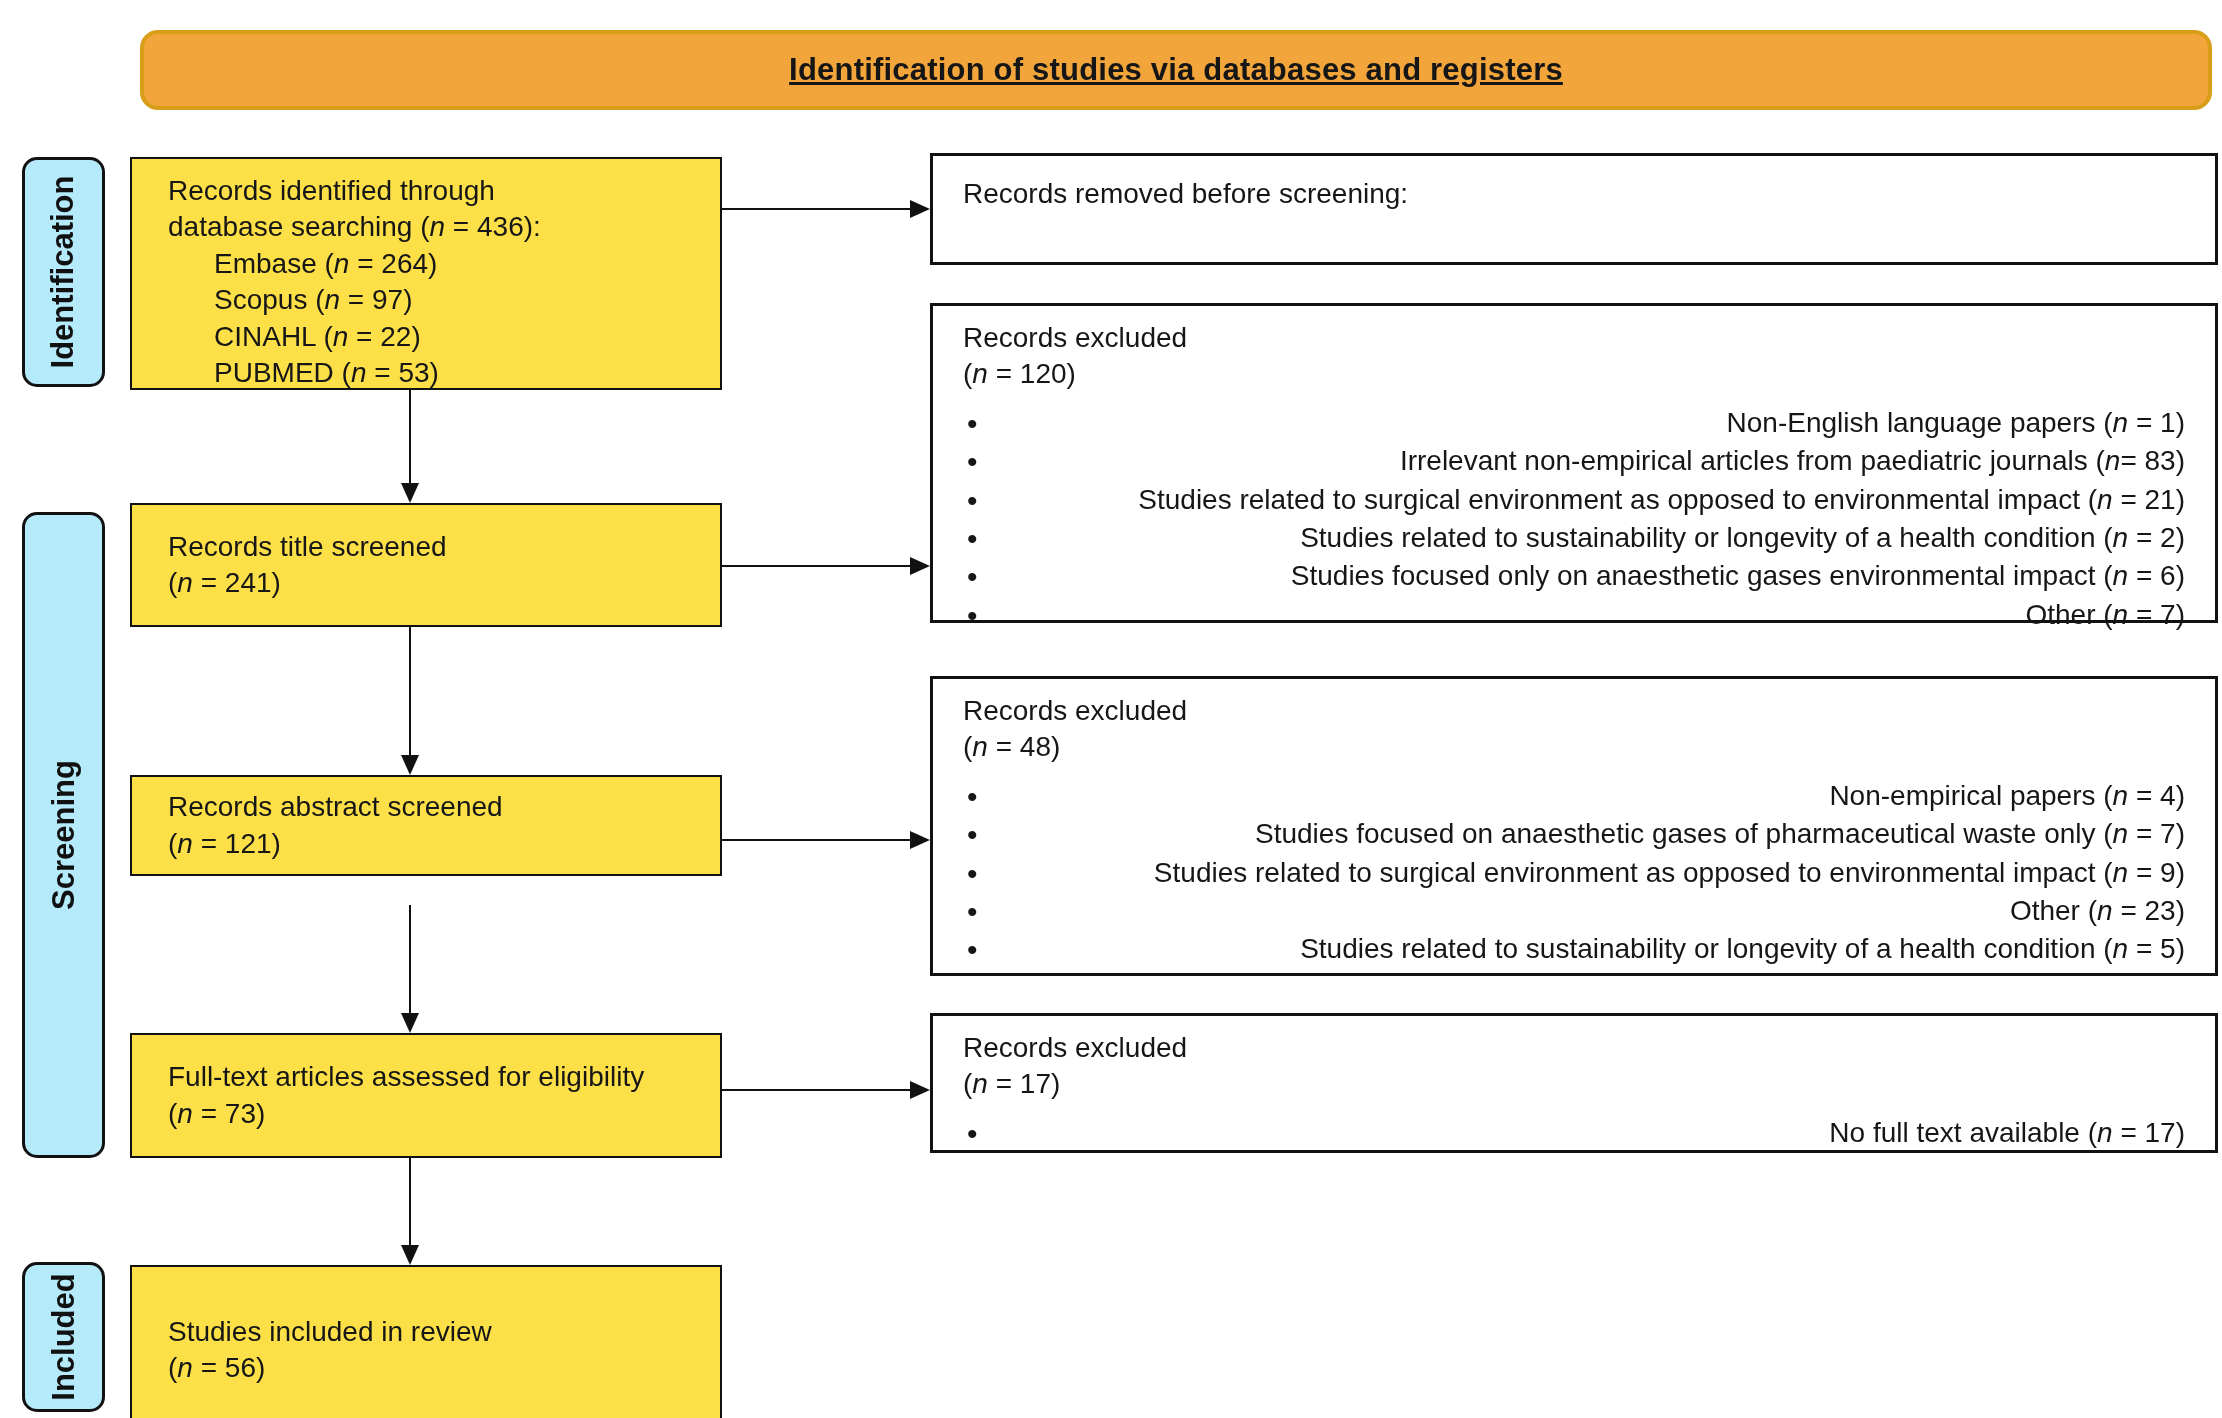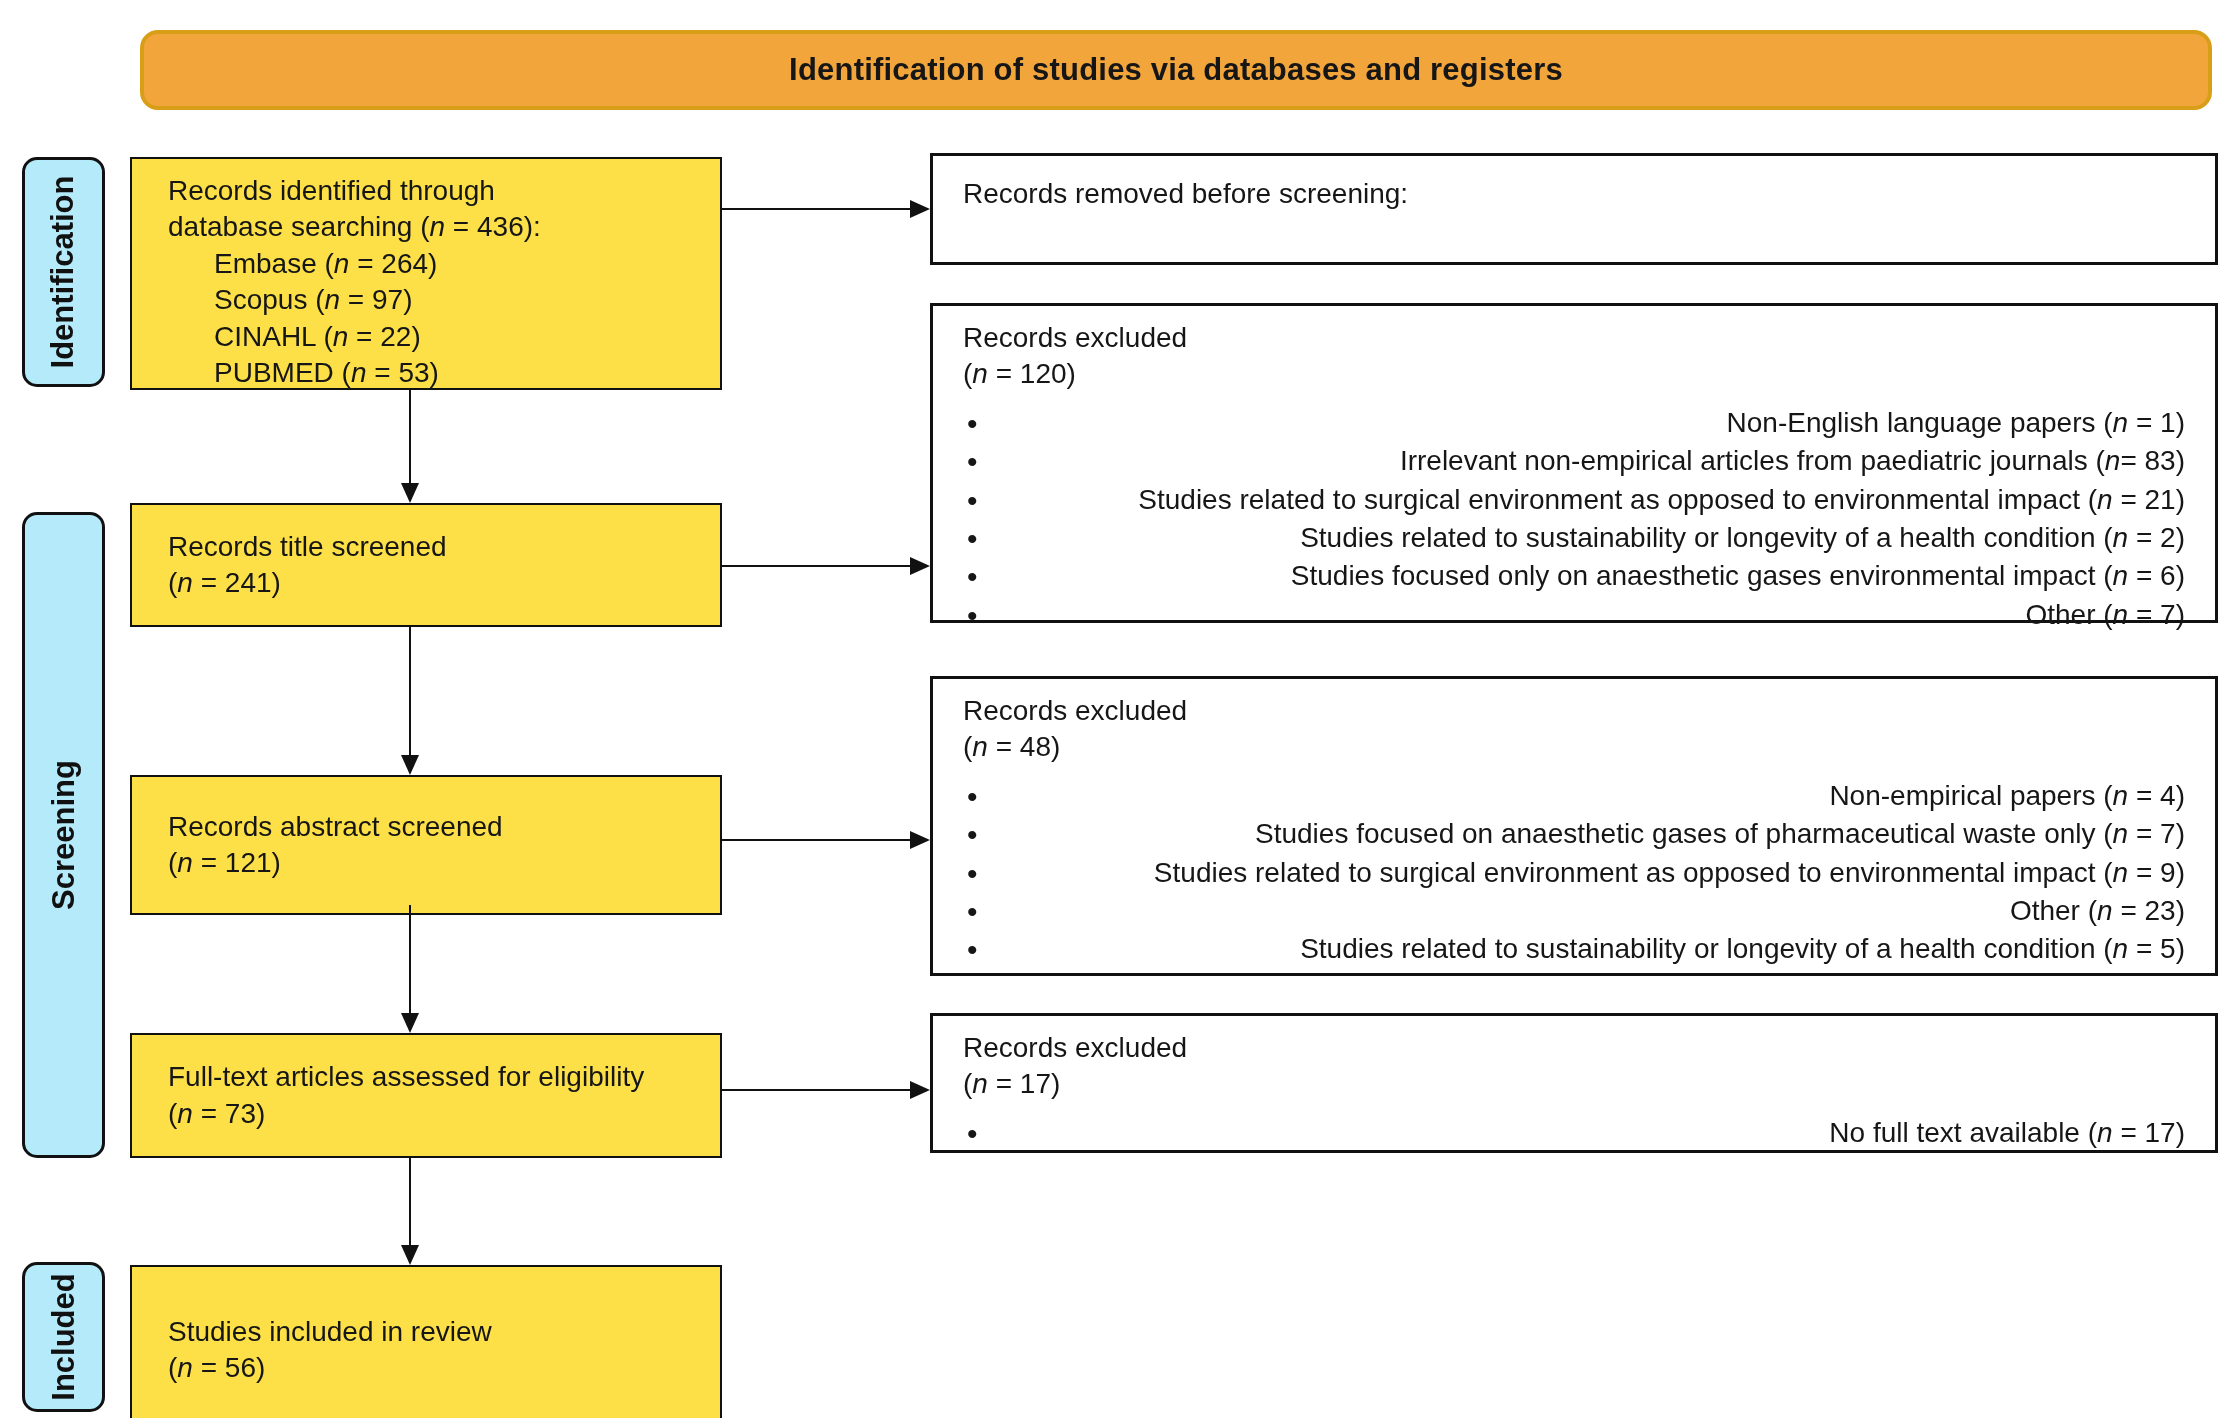--- a/index.html
+++ b/index.html
@@ -28,20 +28,21 @@
     background:var(--header-fill);
     border:4px solid var(--header-border);
     border-radius:18px;
     display:flex; align-items:center; justify-content:center;
   }
   .banner span{
     font-size:31px;
     font-weight:bold;
     letter-spacing:0.2px;
     color:#161616;
+    text-decoration:underline;
   }
   
   .stage{
     position:absolute;
     left:22px;
     width:83px;
     background:var(--stage-fill);
     border:3px solid var(--line-color);
     border-radius:15px;
     display:flex; align-items:center; justify-content:center;
@@ -65,21 +66,21 @@
     font-size:28px;
     line-height:1.3;
     padding:14px 16px 0 36px;
   }
   .lbox.center{
     display:flex; flex-direction:column; justify-content:center;
     padding-top:0;
   }
   .lbox1{ top:157px; height:233px; }
   .lbox2{ top:503px; height:124px; }
-  .lbox3{ top:775px; height:140px; }
+  .lbox3{ top:775px; height:101px; }
   .lbox4{ top:1033px; height:125px; }
   .lbox5{ top:1265px; height:170px; }
   .lbox .indent{ margin-left:46px; }
   .rbox{
     position:absolute;
     left:930px; width:1288px;
     background:#fff;
     border:3px solid var(--line-color);
     font-size:28px;
     line-height:1.3;

